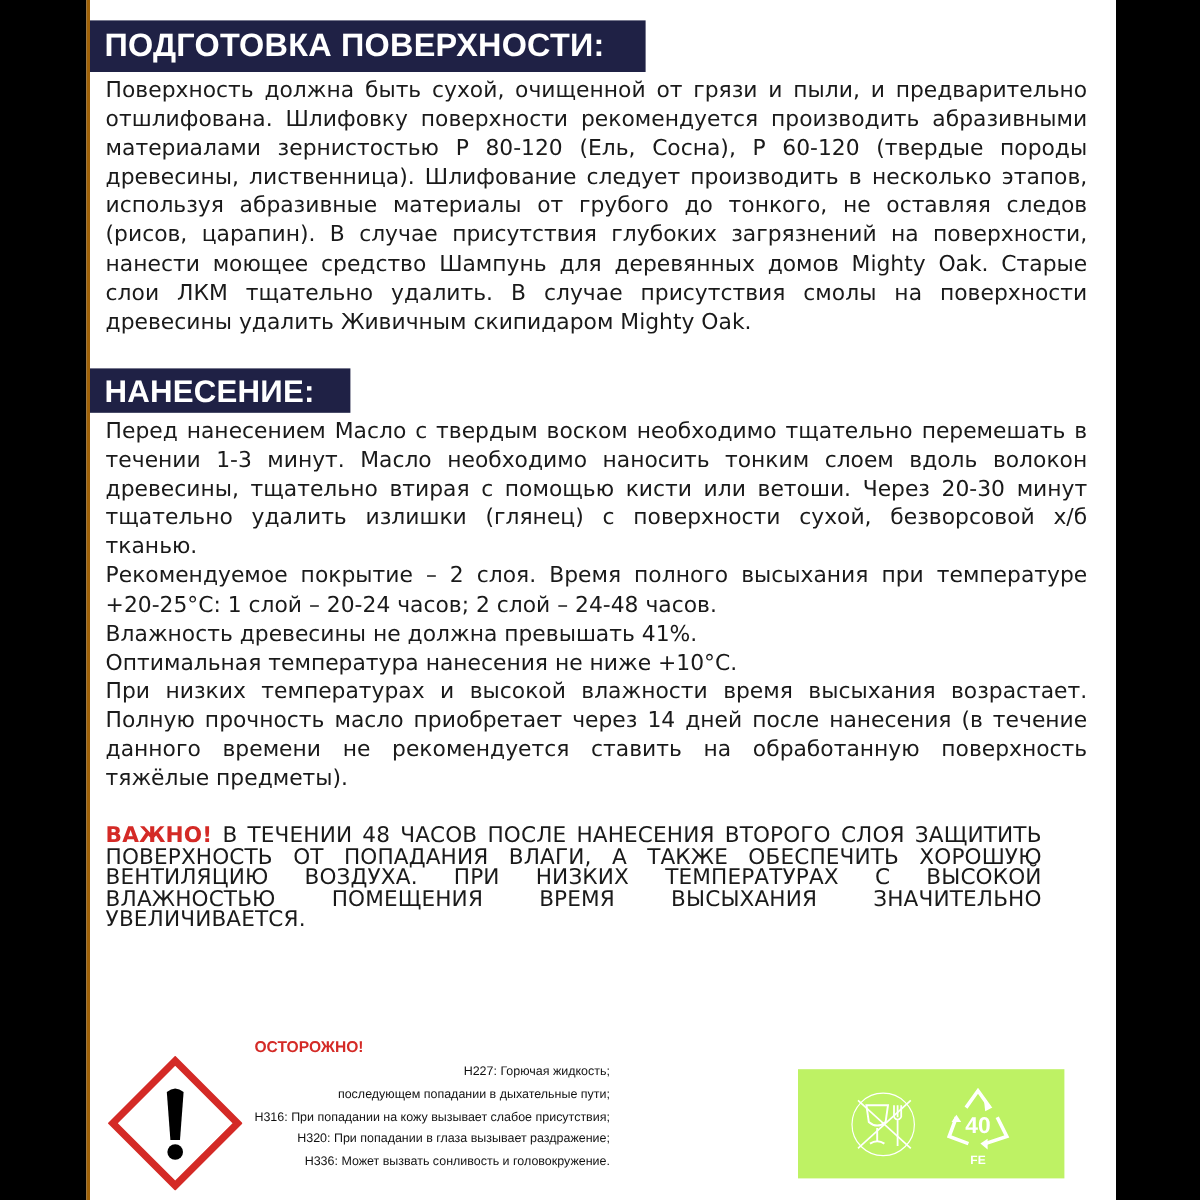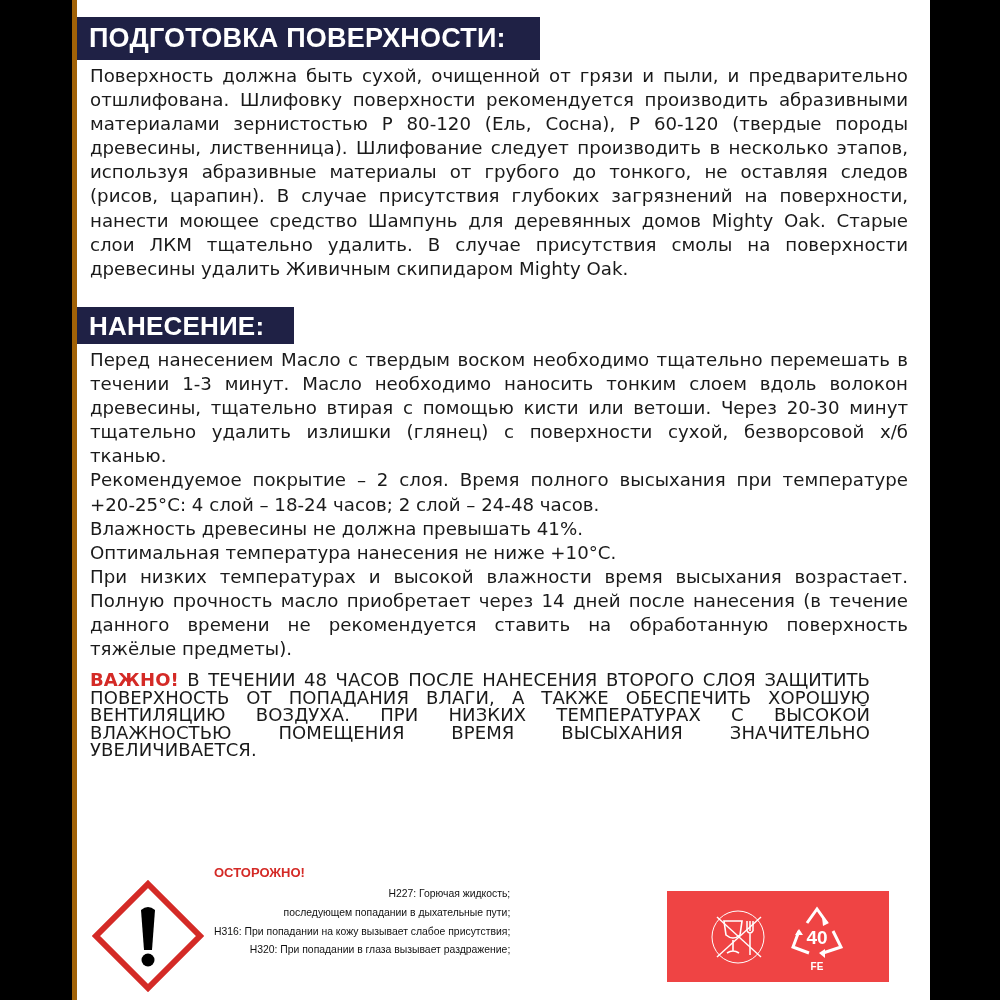--- a/index.html
+++ b/index.html
@@ -1,54 +1,54 @@
 <!DOCTYPE html>
 <html><head>
 <meta charset="utf-8">
 <style>
   html, body { margin:0; padding:0; }
   body { width:1000px; height:1000px; position:relative; background:#000; overflow:hidden;
          font-family: "DejaVu Sans", sans-serif; color:#1a1a1a; }
   .page { position:absolute; left:72px; top:0; width:858px; height:1000px; background:#fff;
-          border-left:5px solid #a16207; box-sizing:border-box; }
+          border-left:3px solid #a16207; box-sizing:border-box; }
   .hdr { position:absolute; left:0; background:#1f2145; color:#fff;
          font-family:"Liberation Sans", sans-serif; font-weight:bold; letter-spacing:0.2px;
          box-sizing:border-box; padding-left:12px; white-space:nowrap; }
   .hdr1 { top:17px; width:463px; height:43px; font-size:27px; line-height:43px; }
   .hdr2 { top:307px; width:217px; height:37px; font-size:26px; line-height:38px; }
   .para { position:absolute; left:13px; width:818px; font-size:18.2px; line-height:24.1px;
           text-align:justify; margin:0; }
   .p1 { top:64px; }
   .p2 { top:348px; }
   .p2 .line { display:block; }
   .warn { position:absolute; left:13px; width:780px; font-family:"DejaVu Sans", sans-serif; font-size:18px;
           line-height:17.5px; text-align:justify; text-transform:uppercase; letter-spacing:0.1px; }
   .warn .red { color:#d42a26; font-weight:bold; }
-  .w1 { top:671px; }
+  .w1 { top:688px; }
   .w2 { top:782px; width:800px; font-size:19.5px; line-height:21px; font-weight:normal; }
   .w2 .red { display:block; }
   .hazard { position:absolute; left:15px; top:880px; width:112px; height:112px; }
   .caution { position:absolute; left:137px; top:864px; }
   .caution .title { color:#d42a26; font-weight:bold; font-size:13px; font-family:"Liberation Sans", sans-serif; line-height:18px; margin-bottom:3px; }
   .caution .h { font-size:10.4px; line-height:18.8px; font-family:"Liberation Sans", sans-serif; white-space:nowrap; color:#111;text-align:right; }
-  .iconbox { position:absolute; left:590px; top:891px; width:222px; height:91px; background:#ef4444; }
+  .iconbox { position:absolute; left:590px; top:891px; width:222px; height:91px; background:#bef264; }
   .ic { position:absolute; }
 </style>
 </head>
 <body>
 
 <div class="page">
 
   <div class="hdr hdr1">ПОДГОТОВКА ПОВЕРХНОСТИ:</div>
   <p class="para p1">Поверхность должна быть сухой, очищенной от грязи и пыли, и предварительно отшлифована. Шлифовку поверхности рекомендуется производить абразивными материалами зернистостью Р 80-120 (Ель, Сосна), Р 60-120 (твердые породы древесины, лиственница). Шлифование следует производить в несколько этапов, используя абразивные материалы от грубого до тонкого, не оставляя следов (рисов, царапин). В случае присутствия глубоких загрязнений на поверхности, нанести моющее средство Шампунь для деревянных домов Mighty Oak. Старые слои ЛКМ тщательно удалить. В случае присутствия смолы на поверхности древесины удалить Живичным скипидаром Mighty Oak.</p>
 
   <div class="hdr hdr2">НАНЕСЕНИЕ:</div>
   <div class="para p2">
     <span class="line">Перед нанесением Масло с твердым воском необходимо тщательно перемешать в течении 1-3 минут. Масло необходимо наносить тонким слоем вдоль волокон древесины, тщательно втирая с помощью кисти или ветоши. Через 20-30 минут тщательно удалить излишки (глянец) с поверхности сухой, безворсовой х/б тканью.</span>
-    <span class="line">Рекомендуемое покрытие – 2 слоя. Время полного высыхания при температуре +20-25°С: 4 слой – 18-24 часов; 2 слой – 24-48 часов.</span>
+    <span class="line">Рекомендуемое покрытие – 2 слоя. Время полного высыхания при температуре +20-25°С: 1 слой – 20-24 часов; 2 слой – 24-48 часов.</span>
     <span class="line">Влажность древесины не должна превышать 41%.</span>
     <span class="line">Оптимальная температура нанесения не ниже +10°С.</span>
     <span class="line">При низких температурах и высокой влажности время высыхания возрастает. Полную прочность масло приобретает через 14 дней после нанесения (в течение данного времени не рекомендуется ставить на обработанную поверхность тяжёлые предметы).</span>
   </div>
 
   <div class="warn w1">
     <span class="red">ВАЖНО!</span><span> В ТЕЧЕНИИ 48 ЧАСОВ ПОСЛЕ НАНЕСЕНИЯ ВТОРОГО СЛОЯ ЗАЩИТИТЬ ПОВЕРХНОСТЬ ОТ ПОПАДАНИЯ ВЛАГИ, А ТАКЖЕ ОБЕСПЕЧИТЬ ХОРОШУЮ ВЕНТИЛЯЦИЮ ВОЗДУХА. ПРИ НИЗКИХ ТЕМПЕРАТУРАХ С ВЫСОКОЙ ВЛАЖНОСТЬЮ ПОМЕЩЕНИЯ ВРЕМЯ ВЫСЫХАНИЯ ЗНАЧИТЕЛЬНО УВЕЛИЧИВАЕТСЯ.</span>
   </div>
 
 
@@ -57,20 +57,21 @@
     <path d="M49,30 Q56,24 63,30 L60,70 L52,70 Z" fill="#000"></path>
     <circle cx="56" cy="80" r="6.5" fill="#000"></circle>
   </svg>
 
   <div class="caution">
     <div class="title">ОСТОРОЖНО!</div>
     <div class="h">H227: Горючая жидкость;</div>
     <div class="h">последующем попадании в дыхательные пути;</div>
     <div class="h">H316: При попадании на кожу вызывает слабое присутствия;</div>
     <div class="h">H320: При попадании в глаза вызывает раздражение;</div>
+    <div class="h">H336: Может вызвать сонливость и головокружение.</div>
   </div>
 
   <div class="iconbox">
     <svg class="ic" style="left:40px;top:18px;" width="66" height="56" viewBox="0 0 66 56">
       <circle cx="31" cy="28" r="26" fill="none" stroke="#fff" stroke-width="1"></circle>
       <path d="M17,12 L35,12 L33,26 Q26,32 19,26 Z" fill="none" stroke="#fff" stroke-width="1.6"></path>
       <path d="M26,31 L26,42 M20,44 Q26,40 32,44" fill="none" stroke="#fff" stroke-width="1.6"></path>
       <path d="M40,12 L40,22 M43,12 L43,22 M46,12 L46,22 M40,22 Q43,26 46,22 M43,24 L43,46" fill="none" stroke="#fff" stroke-width="1.5"></path>
       <line x1="10" y1="8" x2="54" y2="48" stroke="#fff" stroke-width="1.4"></line>
       <line x1="54" y1="8" x2="10" y2="48" stroke="#fff" stroke-width="1.4"></line>

